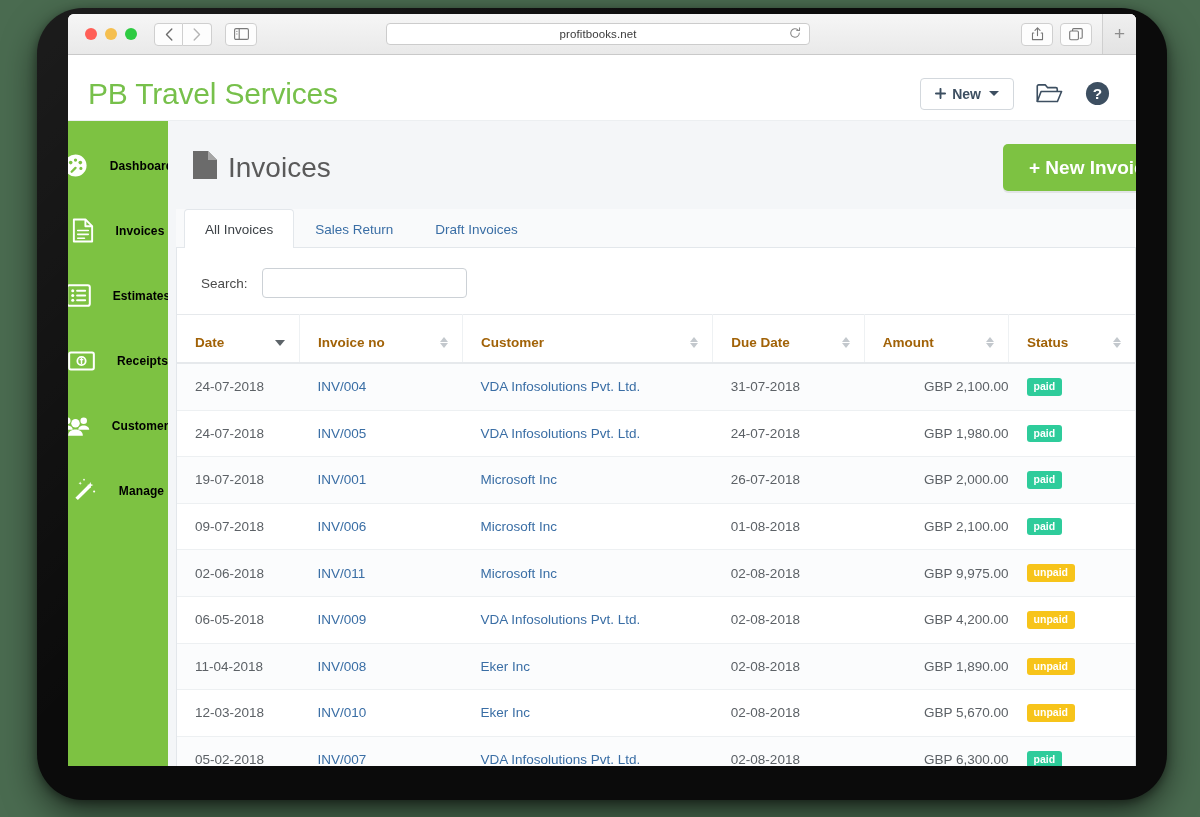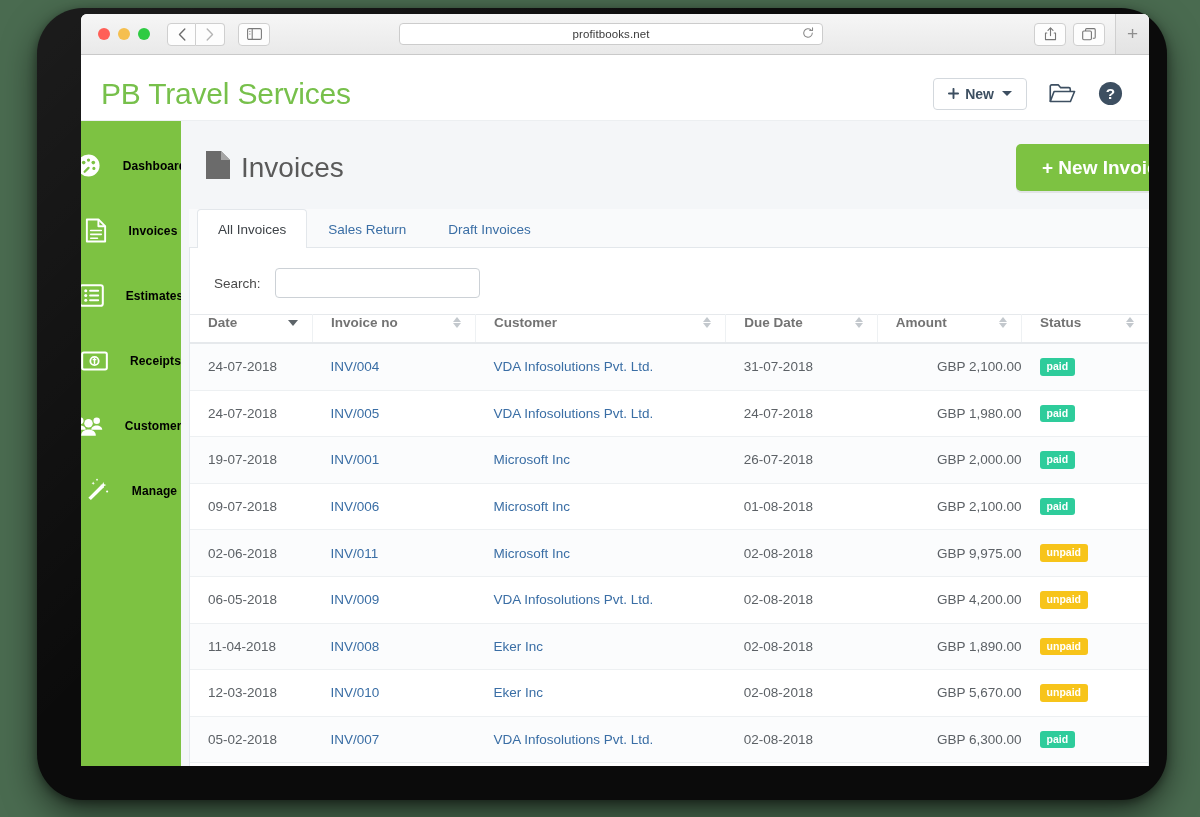--- a/index.html
+++ b/index.html
@@ -29,21 +29,21 @@
     position: absolute;
     inset: 0;
     border-radius: 46px;
     background: linear-gradient(135deg, rgba(255,255,255,0.07), rgba(255,255,255,0) 38%);
     pointer-events: none;
   }
 
   
   .screen {
     position: absolute;
-    left: 81px;
+    left: 68px;
     top: 14px;
     width: 1068px;
     height: 752px;
     overflow: hidden;
     border-radius: 6px 6px 0 0;
     background: #ffffff;
     z-index: 3;
   }
 
   
@@ -238,22 +238,22 @@
     padding: 0 8px;
     font-size: 13px;
     font-family: "Liberation Sans", sans-serif;
     outline: none;
   }
 
   
   table.inv { width: 100%; border-collapse: collapse; }
   table.inv th {
     text-align: left;
-    font-size: 13.5px; font-weight: bold; color: #737373;
-    padding: 0 0 12px 18px;
+    font-size: 13.5px; font-weight: bold; color: #a16207;
+    padding: 20px 0 12px 18px;
     border-top: 1px solid #e6e9ec;
     border-bottom: 2px solid #e6e9ec;
     border-right: 1px solid #eef1f3;
     background: #ffffff;
     white-space: nowrap;
     cursor: pointer;
     position: relative;
   }
   table.inv th:last-child { border-right: none; }
   table.inv th .thwrap { display: flex; align-items: center; justify-content: space-between; padding-right: 14px; }

